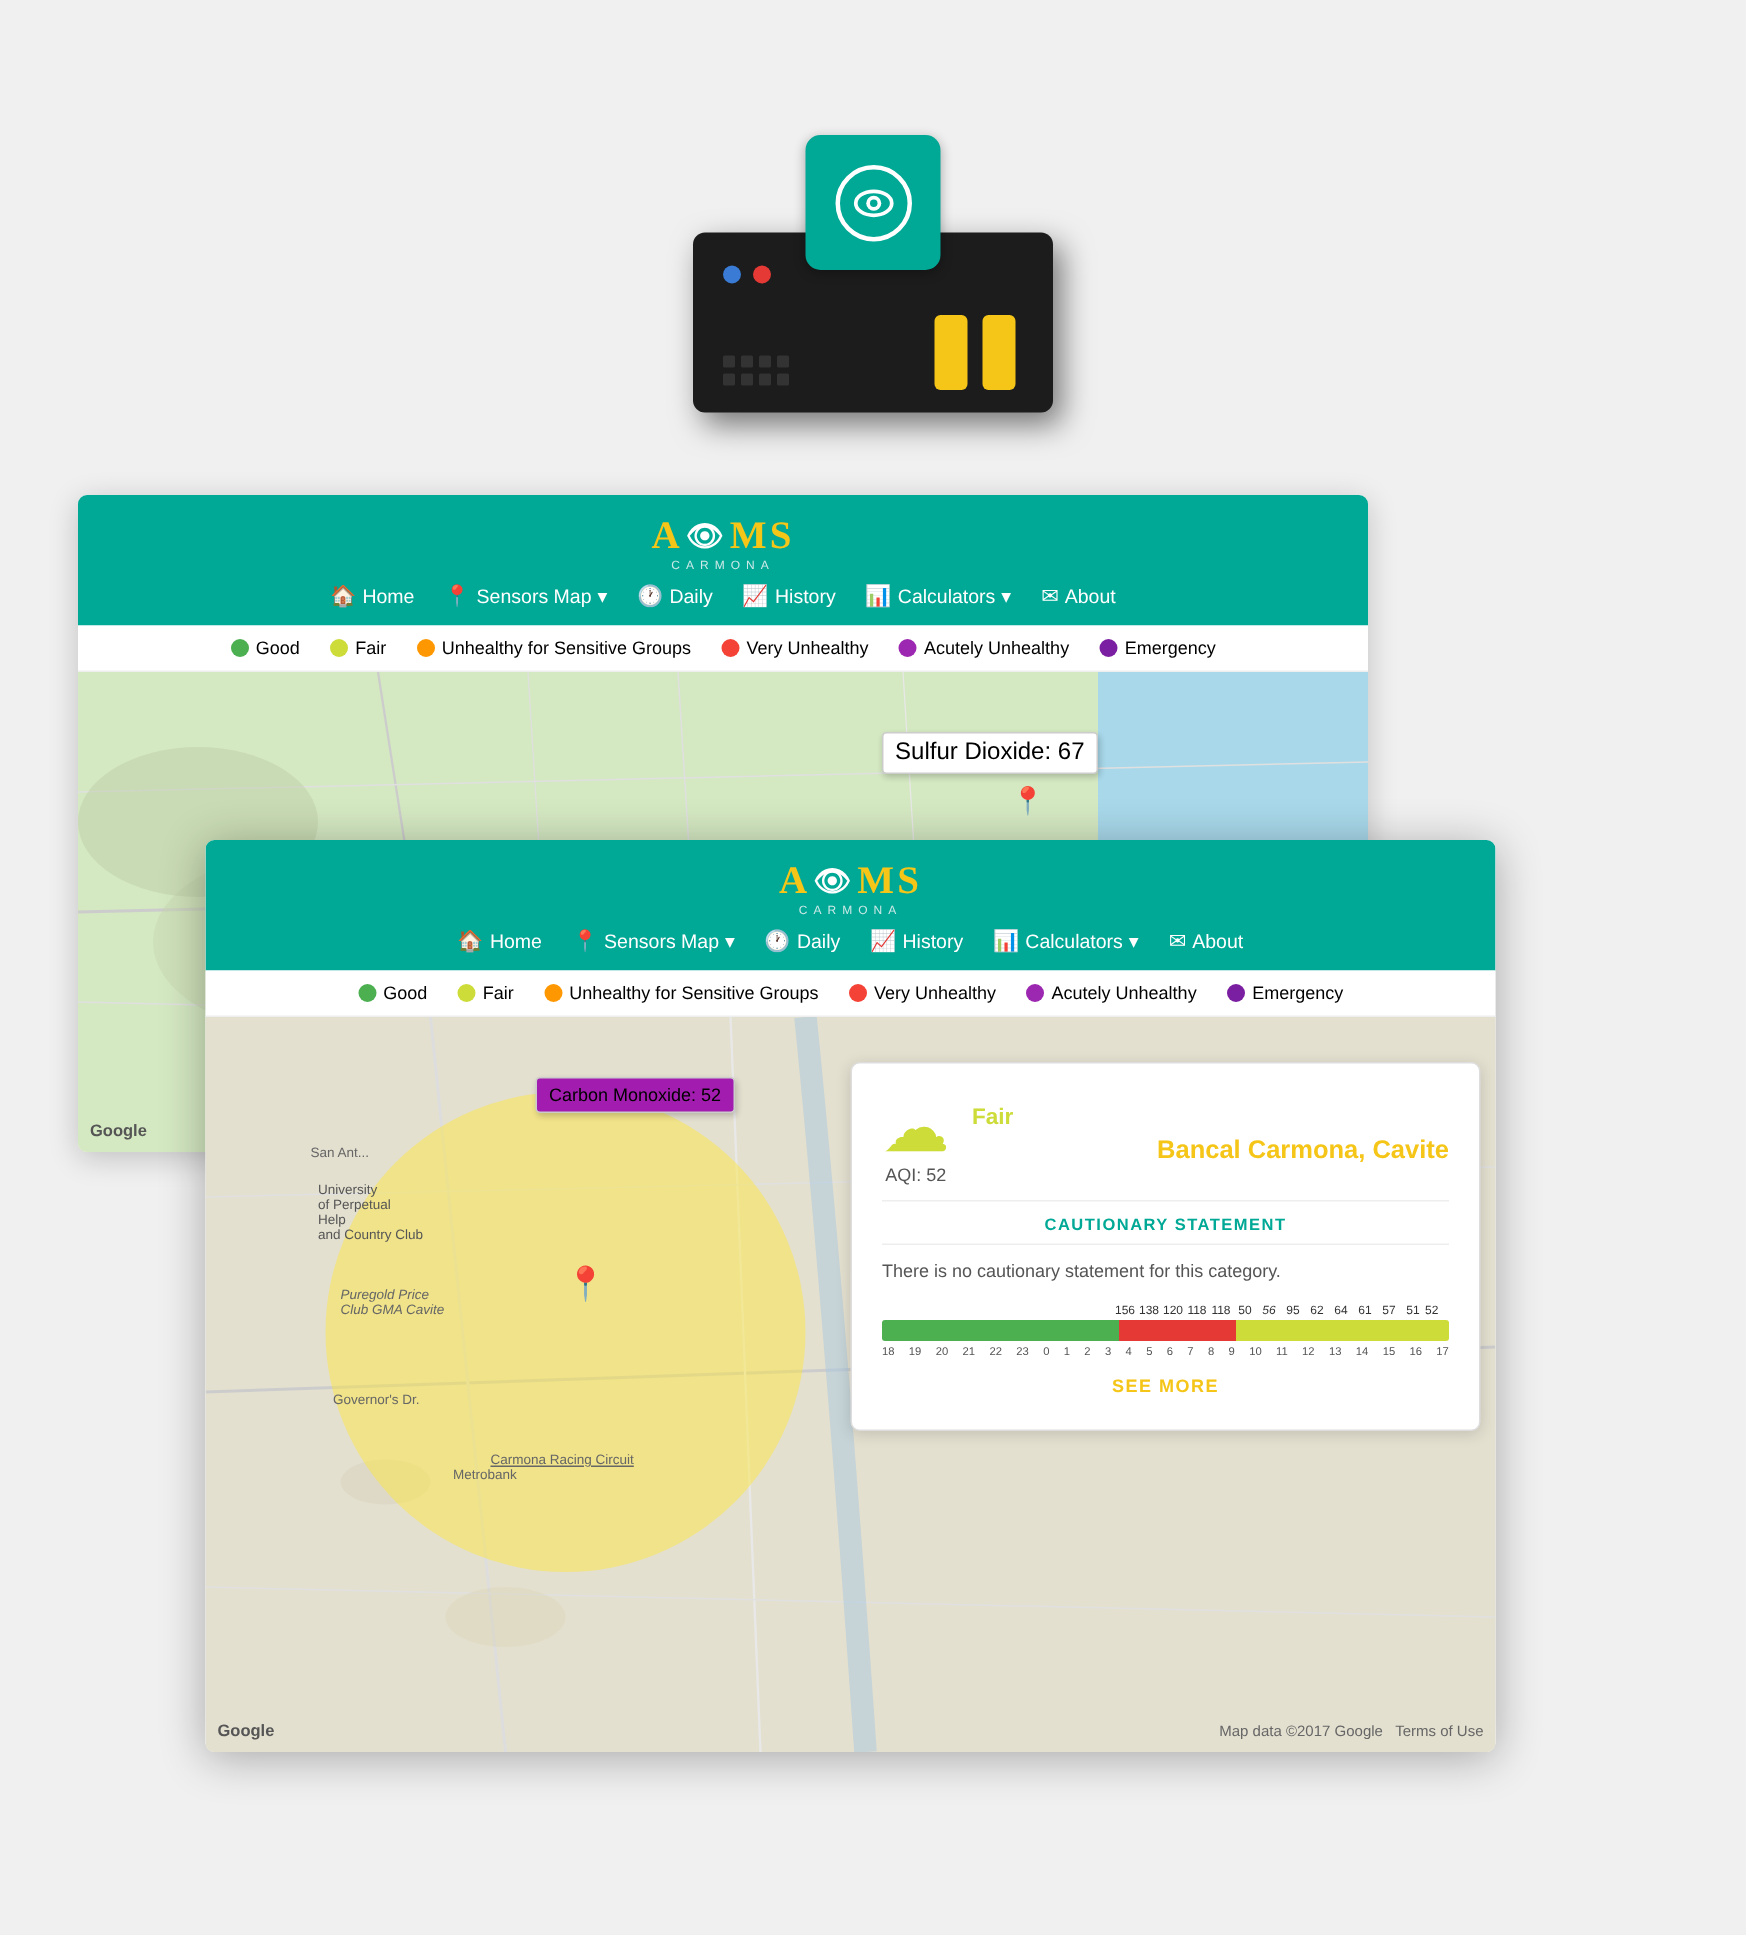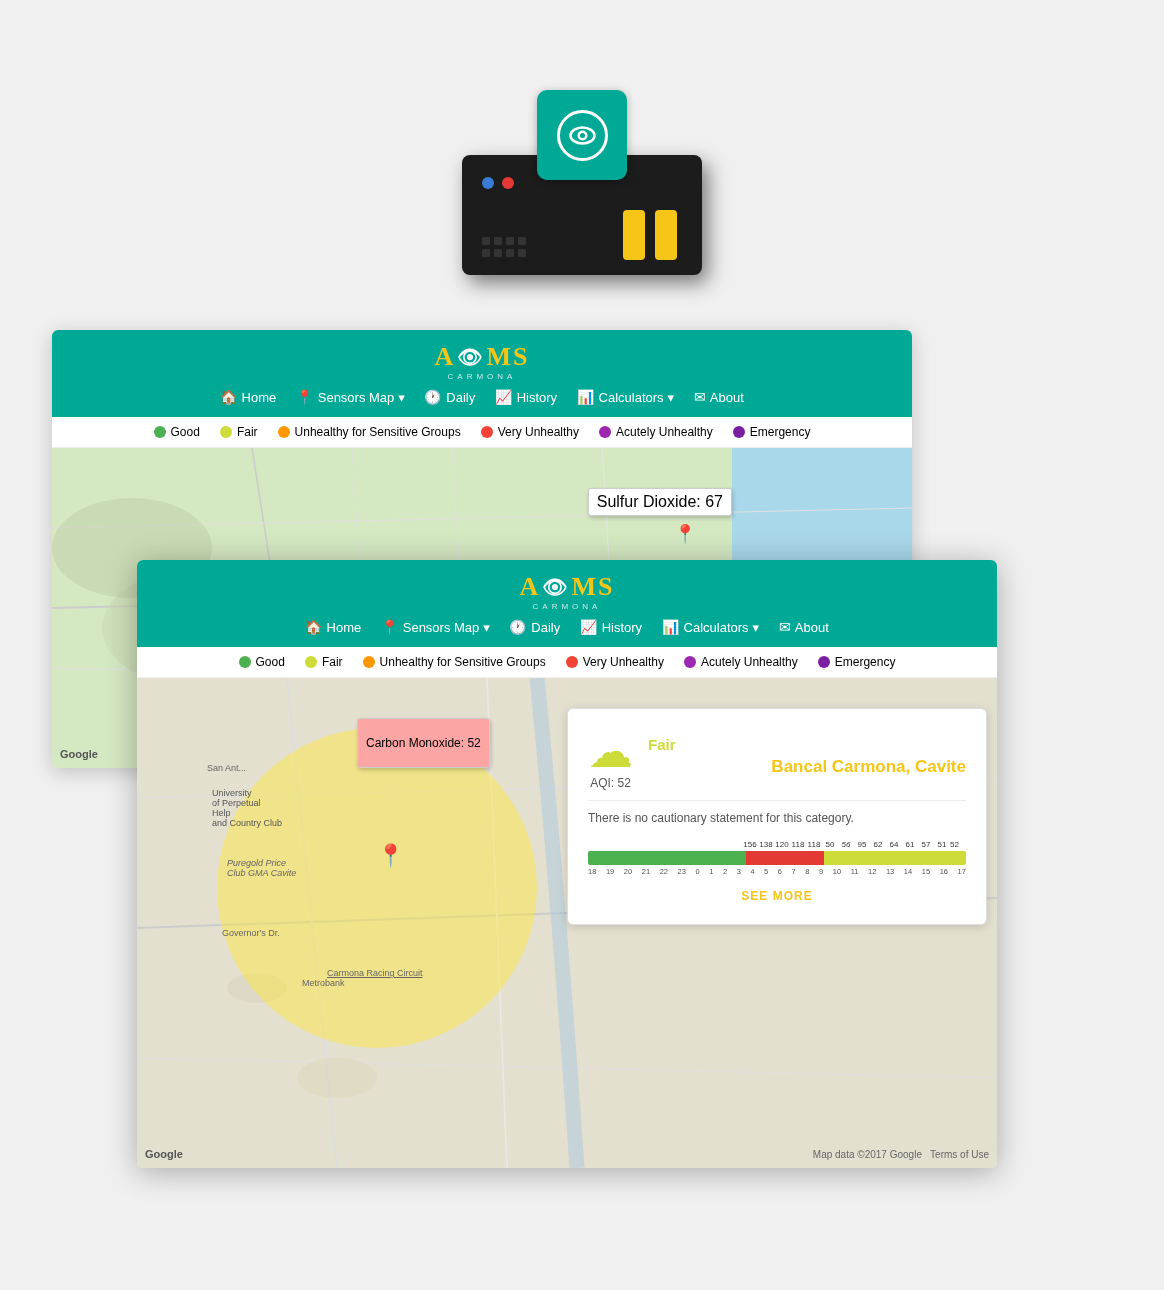--- a/index.html
+++ b/index.html
@@ -123,24 +123,24 @@
       padding: 4px 8px;
       font-size: 16px;
       box-shadow: 1px 2px 4px rgba(0,0,0,0.2);
     }
 
     
     .map-popup-front {
       position: absolute;
       top: 40px;
       left: 220px;
-      background: #fca5a5;
+      background: #a21caf;
       border: 1px solid #ccc;
       border-radius: 3px;
-      padding: 17px 8px;
+      padding: 4px 8px;
       font-size: 12px;
       box-shadow: 1px 2px 4px rgba(0,0,0,0.2);
       text-align: center;
     }
 
     
     .yellow-circle {
       position: absolute;
       top: 50px;
       left: 80px;
@@ -473,20 +473,21 @@
             <div style="font-size:45px;color:#cddc39;line-height:1;">☁</div>
             <div style="font-size:12px;color:#555;margin-top:2px;">AQI: 52</div>
           </div>
           <div class="info-text">
             <div style="color:#cddc39;font-weight:bold;font-size:15px;margin-bottom:4px;">Fair</div>
             <div style="font-size:17px;font-weight:bold;color:#f5c518;margin-bottom:6px;text-align:right;">Bancal Carmona, Cavite</div>
           </div>
         </div>
 
         <div style="border-top:1px solid #eee;padding-top:10px;">
+          <div class="cautionary-title">CAUTIONARY STATEMENT</div>
           <div class="cautionary-text">There is no cautionary statement for this category.</div>
         </div>
 
         <div class="aqi-bar-section">
 
           <div style="display:flex;justify-content:flex-end;font-size:8px;color:#333;margin-bottom:2px;">
             <span style="min-width:16px;text-align:center;">156</span>
             <span style="min-width:16px;text-align:center;">138</span>
             <span style="min-width:16px;text-align:center;">120</span>
             <span style="min-width:16px;text-align:center;">118</span>

